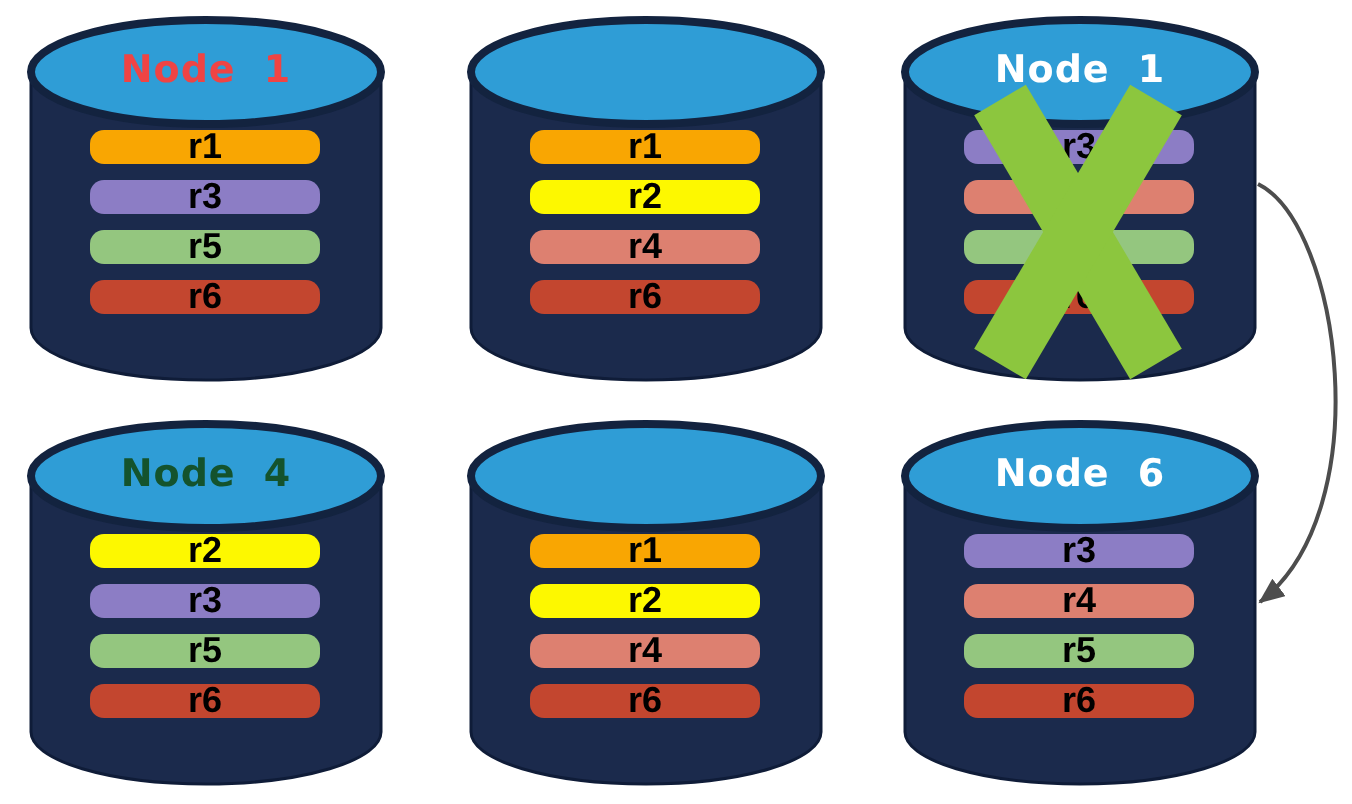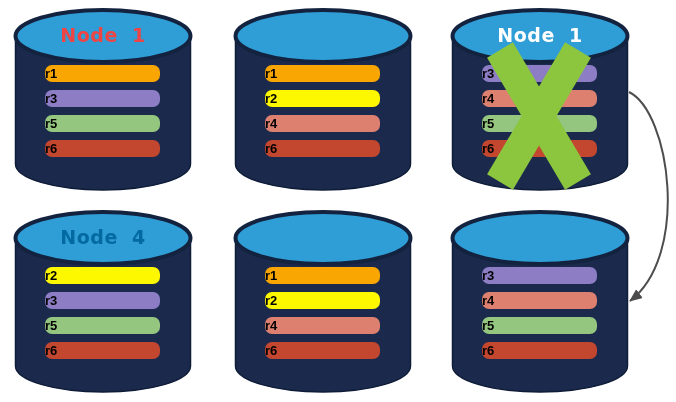--- a/index.html
+++ b/index.html
@@ -7,22 +7,22 @@
           font-family:"Liberation Sans",sans-serif;}
   .node{position:absolute;width:180px;height:184px;}
   .cyl{position:absolute;left:0;top:0;width:180px;height:184px;display:block;}
   .cyl-body{stroke:#0f1c38;stroke-width:1.5;}
   .cyl-top{stroke:#13233f;stroke-width:4;}
   .node-title{position:absolute;top:16px;left:0;right:0;text-align:center;
     font-family:"DejaVu Sans",sans-serif;font-weight:700;font-size:19px;
     word-spacing:7px;letter-spacing:.5px;}
   .bars{position:absolute;left:32px;top:57px;width:115px;display:flex;
     flex-direction:column;gap:8px;}
-  .bar{height:17px;border-radius:7px;line-height:17px;
-    font-weight:700;font-size:13px;color:#000;}
+  .bar{height:17px;border-radius:7px;line-height:17px;text-align:center;
+    font-weight:700;font-size:18px;color:#000;}
   .overlay{position:absolute;left:0;top:0;width:676px;height:402px;
     pointer-events:none;z-index:10;}
   
   .n1{left:13px;top:8px;}  .n2{left:233px;top:8px;}  .n3{left:450px;top:8px;}
   .n4{left:13px;top:210px;}.n5{left:233px;top:210px;}.n6{left:450px;top:210px;}
 </style>
 </head>
 <body>
 
 <div class="canvas">
@@ -66,21 +66,21 @@
       <div class="bar" style="background-color: rgb(148, 198, 127);"><span>r5</span></div>
       <div class="bar" style="background-color: rgb(195, 70, 47);"><span>r6</span></div>
     </div>
   </div>
 
   <div class="node n4">
     <svg class="cyl" viewBox="0 0 180 184">
       <path class="cyl-body" d="M2.5,28 L2.5,156 A87.5,26 0 0 0 177.5,156 L177.5,28 Z" style="fill: rgb(27, 42, 76);"></path>
       <ellipse class="cyl-top" cx="90" cy="28" rx="87.5" ry="26" style="fill: rgb(47, 157, 214);"></ellipse>
     </svg>
-    <div class="node-title" style="color: #0369a1;">Node 4</div>
+    <div class="node-title" style="color: #14532d;">Node 4</div>
     <div class="bars">
       <div class="bar" style="background-color: rgb(253, 248, 0);"><span>r2</span></div>
       <div class="bar" style="background-color: rgb(140, 125, 197);"><span>r3</span></div>
       <div class="bar" style="background-color: rgb(148, 198, 127);"><span>r5</span></div>
       <div class="bar" style="background-color: rgb(195, 70, 47);"><span>r6</span></div>
     </div>
   </div>
 
   <div class="node n5">
     <svg class="cyl" viewBox="0 0 180 184">
@@ -93,20 +93,21 @@
       <div class="bar" style="background-color: rgb(221, 128, 112);"><span>r4</span></div>
       <div class="bar" style="background-color: rgb(195, 70, 47);"><span>r6</span></div>
     </div>
   </div>
 
   <div class="node n6">
     <svg class="cyl" viewBox="0 0 180 184">
       <path class="cyl-body" d="M2.5,28 L2.5,156 A87.5,26 0 0 0 177.5,156 L177.5,28 Z" style="fill: rgb(27, 42, 76);"></path>
       <ellipse class="cyl-top" cx="90" cy="28" rx="87.5" ry="26" style="fill: rgb(47, 157, 214);"></ellipse>
     </svg>
+    <div class="node-title" style="color: rgb(255, 255, 255);">Node 6</div>
     <div class="bars">
       <div class="bar" style="background-color: rgb(140, 125, 197);"><span>r3</span></div>
       <div class="bar" style="background-color: rgb(221, 128, 112);"><span>r4</span></div>
       <div class="bar" style="background-color: rgb(148, 198, 127);"><span>r5</span></div>
       <div class="bar" style="background-color: rgb(195, 70, 47);"><span>r6</span></div>
     </div>
   </div>
 
   <svg class="overlay" viewBox="0 0 676 402">
     <defs>

